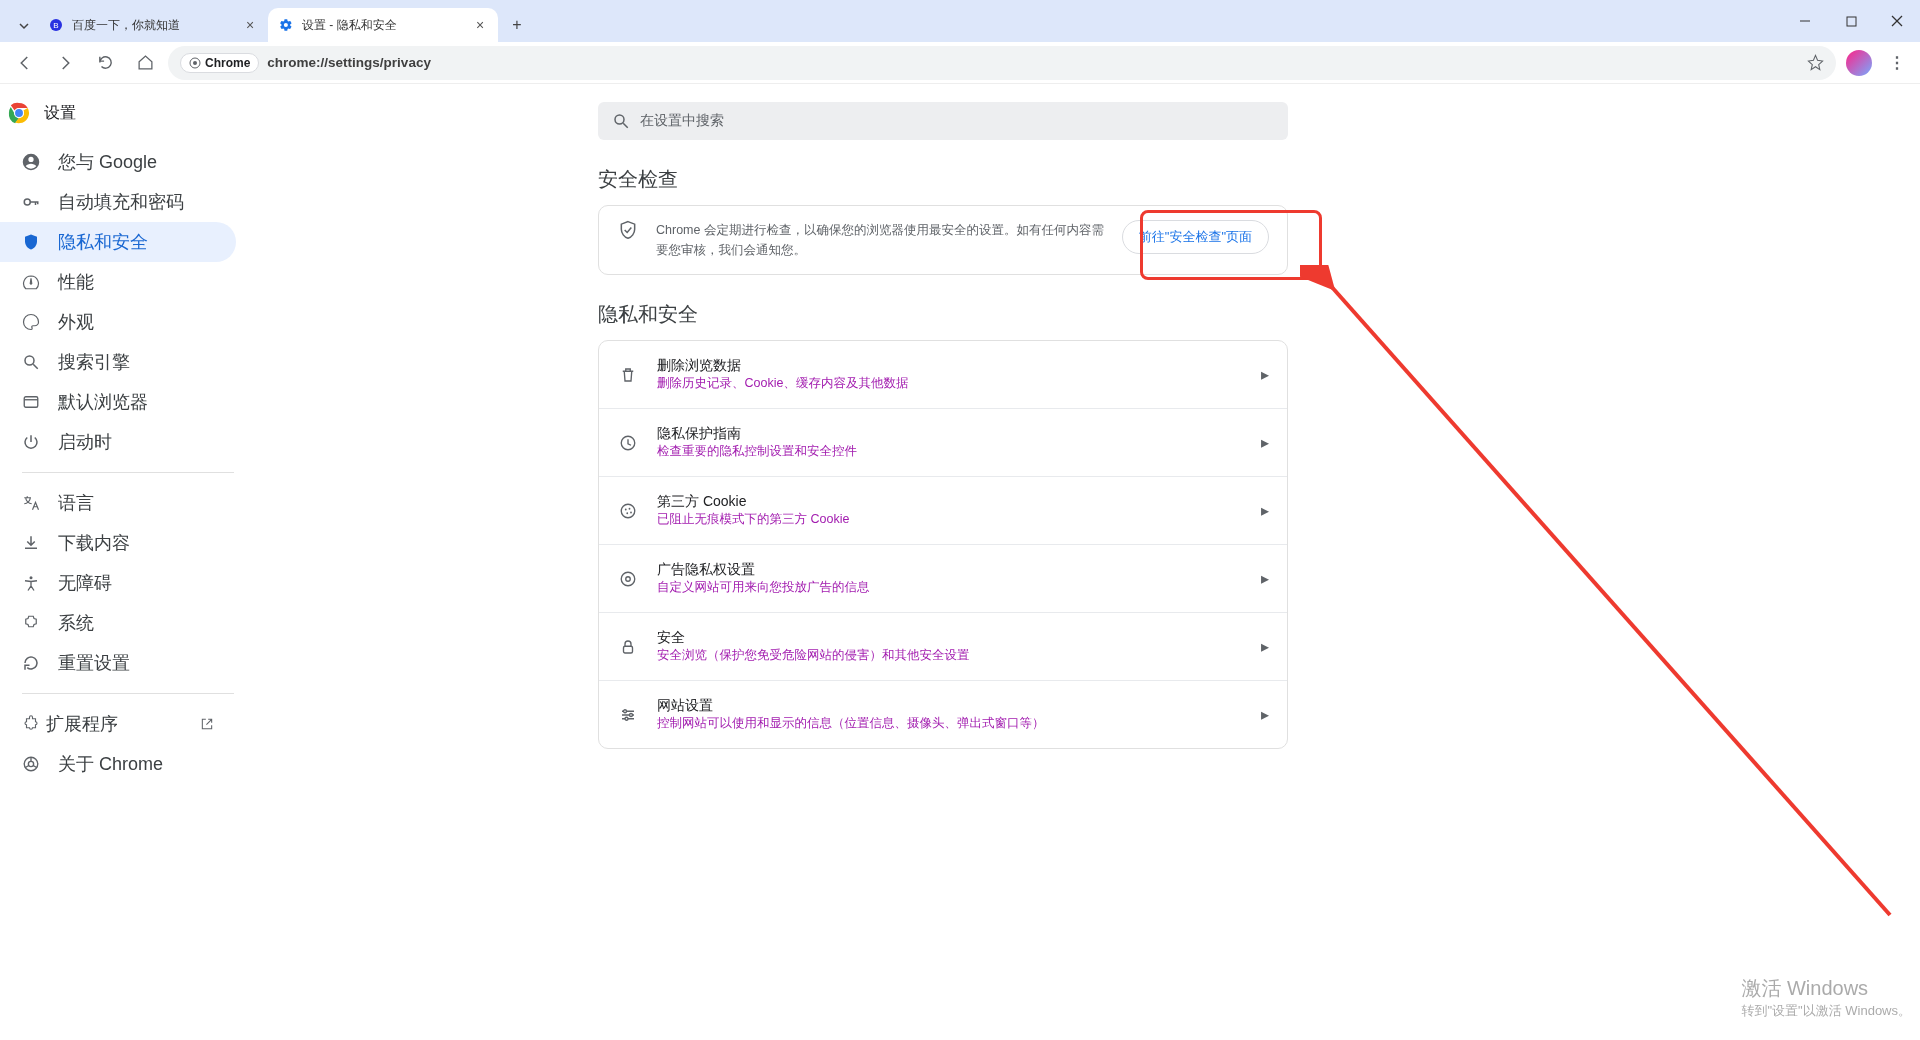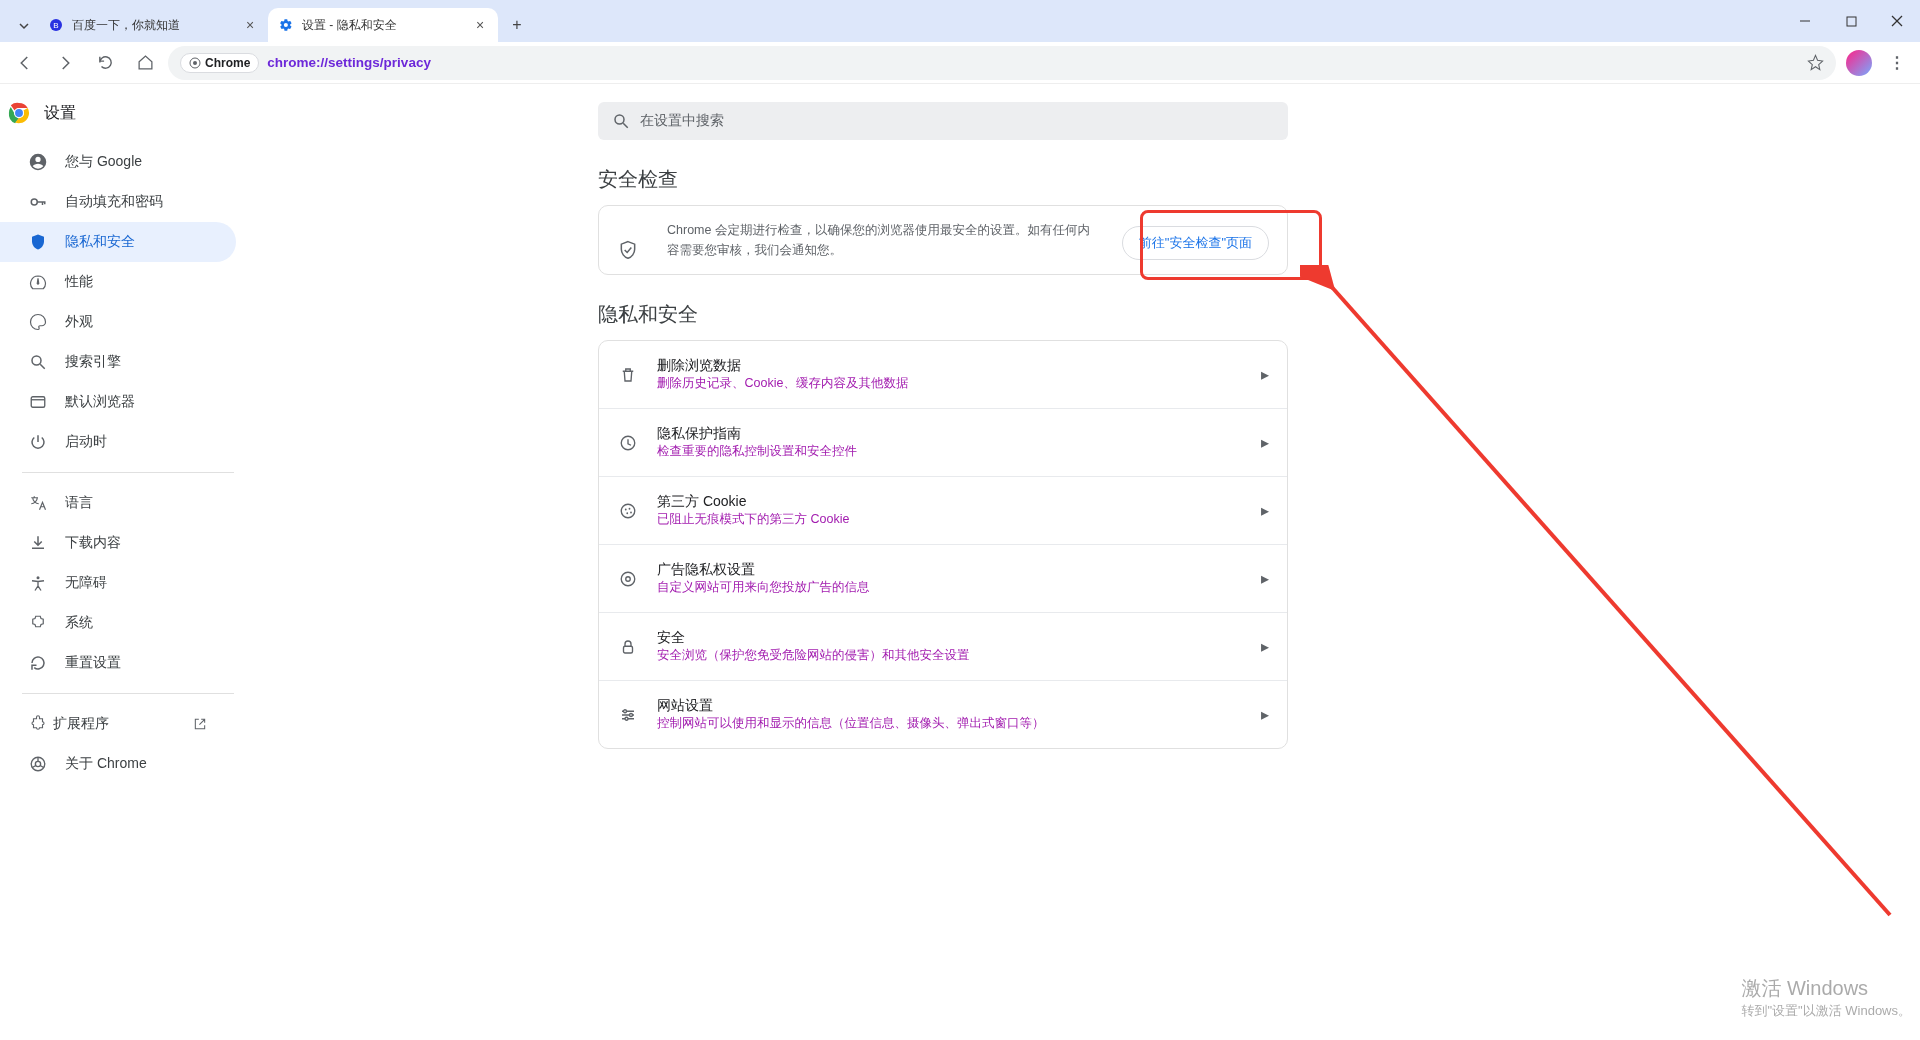--- a/index.html
+++ b/index.html
@@ -16,32 +16,32 @@
 .tab .close { width: 16px; height: 16px; display: flex; align-items: center; justify-content: center; color: #555; font-size: 14px; }
 .newtab { width: 30px; height: 30px; display: flex; align-items: center; justify-content: center; font-size: 16px; color: #444; margin-left: 4px; margin-bottom: 2px;}
 .win-controls { position: absolute; right: 0; top: 0; height: 42px; display: flex; align-items: center; }
 .win-controls .wc { width: 46px; height: 34px; display: flex; align-items: center; justify-content: center; color: #333; }
 
 
 .toolbar { height: 42px; background: #fff; display: flex; align-items: center; padding: 0 8px; gap: 6px; border-bottom: 1px solid #eee; font-weight: bold; }
 .tb-btn { width: 34px; height: 34px; display: flex; align-items: center; justify-content: center; color: #5f6368; border-radius: 50%; }
 .omnibox { flex: 1; height: 34px; background: #f1f3f4; border-radius: 17px; display: flex; align-items: center; padding: 0 12px; gap: 8px; font-size: 13.5px; color: #202124; max-width: 1720px; }
 .omnibox .chip { background: #fff; border: 1px solid #dadce0; border-radius: 12px; padding: 2px 8px; font-size: 12px; display: flex; align-items: center; gap: 4px; }
-.omnibox .url { color: #6d28d9; }
+.omnibox .url { color: #404040; }
 .omnibox .star { margin-left: auto; color: #5f6368; }
 .avatar { width: 26px; height: 26px; border-radius: 50%; background: linear-gradient(135deg,#f28,#7af); margin: 0 4px; }
 .kebab { width: 30px; display:flex; align-items:center; justify-content:center; color:#5f6368; font-size:16px; }
 
 
 .content { display: flex; height: calc(1040px - 84px); }
 .sidebar { width: 256px; padding-top: 18px; }
 .brand { display: flex; align-items: center; gap: 14px; padding: 0 8px 18px; }
 .brand .logo { width: 22px; height: 22px; }
 .brand .name { font-size: 16px; color: #202124; }
-.nav-item { height: 40px; display: flex; align-items: center; gap: 18px; padding: 0 29px; font-size: 14px; color: #3c4043; border-radius: 0 20px 20px 0; margin-right: 20px; cursor: pointer; }
+.nav-item { height: 40px; display: flex; align-items: center; gap: 18px; padding: 0 22px; font-size: 18px; color: #3c4043; border-radius: 0 20px 20px 0; margin-right: 20px; cursor: pointer; }
 .nav-item.active { background: #e8f0fe; color: #1967d2; }
 .nav-item.active .nav-icon { color: #1967d2; }
 .nav-icon { width: 18px; color: #5f6368; display: flex; align-items:center; justify-content:center; }
 .nav-divider { height: 1px; background: #e0e0e0; margin: 10px 22px 10px 22px; }
 .nav-ext { display:flex; align-items:center; gap:6px; }
 
 .main { flex: 1; padding-top: 18px; display: flex; flex-direction: column; align-items: center; }
 .search-wrap { width: 690px; margin-left: -290px; }
 .search-box { width: 690px; height: 38px; background: #edeef0; border-radius: 6px; display: flex; align-items: center; padding: 0 14px; gap: 10px; color: #5f6368; font-size: 14px; }
 
@@ -49,21 +49,21 @@
 
 .card { width: 690px; margin-left: -290px; border: 1px solid #e0e0e0; border-radius: 10px; background: #fff; }
 .card-row { display: flex; align-items: center; padding: 16px 18px; gap: 18px; border-top: 1px solid #e8eaed; cursor: pointer; }
 .card-row:first-child { border-top: none; }
 .row-icon { width: 22px; color: #5f6368; display:flex; align-items:center; justify-content:center; flex-shrink:0; }
 .row-body { flex: 1; }
 .row-title { font-size: 14px; color: #202124; }
 .row-sub { font-size: 12.5px; color: #a21caf; margin-top: 0; }
 .row-chevron { color: #5f6368; }
 
-.check-row { display: flex; align-items: flex-end; padding: 14px 18px; gap: 28px; }
+.check-row { display: flex; align-items: flex-start; padding: 14px 18px; gap: 17px; }
 .check-text { flex: 1; font-size: 12.5px; color: #5f6368; line-height: 1.6; }
 .check-btn-wrap { position: relative; }
 .check-btn { border: 1px solid #dadce0; background: #fff; color: #1a73e8; font-size: 13px; padding: 7px 16px; border-radius: 18px; cursor: pointer; }
 
 
 .red-box { position: absolute; border: 3px solid #ee3a2f; border-radius: 8px; pointer-events: none; }
 .arrow-svg { position: absolute; pointer-events: none; }
 
 
 .watermark { position: absolute; right: 9px; bottom: 20px; text-align: left; color: rgba(100,100,100,0.55); }

